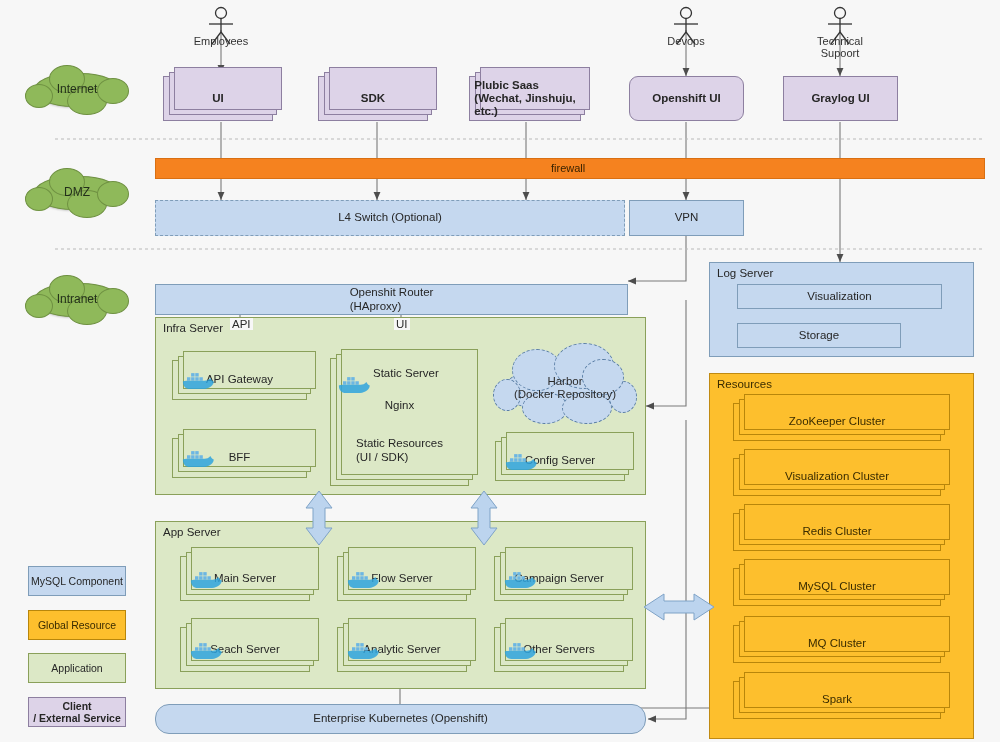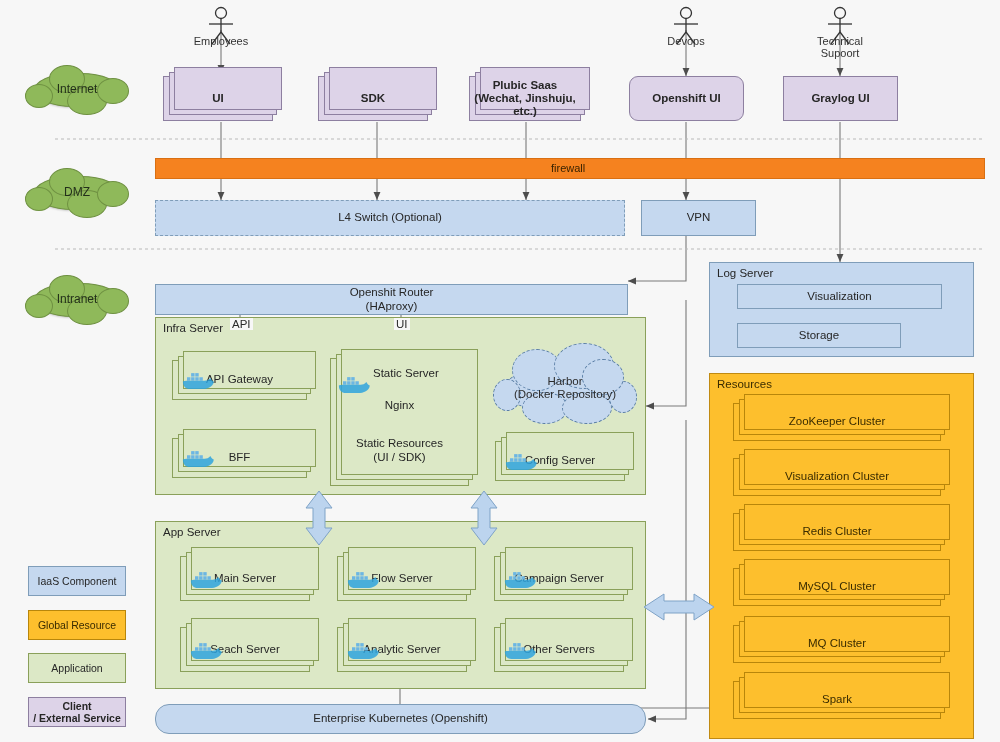--- a/index.html
+++ b/index.html
@@ -6,21 +6,21 @@
   html,body{margin:0;padding:0;}
   body{
     width:1000px;height:742px;
     background:#f7f7f7;
     font-family:"Liberation Sans", sans-serif;
     overflow:hidden;
     position:relative;
     color:#2b2b2b;
   }
   #canvas{position:absolute;left:0;top:0;width:1000px;height:742px;}
-  .node{position:absolute;box-sizing:border-box;display:flex;align-items:center;justify-content:center;text-align:center;}
+  .node{position:absolute;box-sizing:border-box;display:flex;align-items:center;justify-content:center;}
   .lbl{position:relative;z-index:3;line-height:1.15;}
 
   
   .cloud{
     position:absolute;
     background:#8fb95a;
     border:1px solid #6f9142;
     border-radius:50%/55%;
     display:flex;align-items:center;justify-content:center;
     font-size:12px;color:#23301a;
@@ -219,21 +219,21 @@
 <div class="node client" style="left:783px;top:76px;width:115px;height:45px;">
   <span class="lbl">Graylog UI</span>
 </div>
 
 <div class="node firewall" style="left:155px;top:158px;width:830px;height:21px;">
   <span class="lbl">firewall</span>
 </div>
 <div class="node iaas dashed" style="left:155px;top:200px;width:470px;height:36px;">
   <span class="lbl">L4 Switch (Optional)</span>
 </div>
-<div class="node iaas" style="left:629px;top:200px;width:115px;height:36px;margin-left:12px;">
+<div class="node iaas" style="left:629px;top:200px;width:115px;height:36px;">
   <span class="lbl">VPN</span>
 </div>
 
 <div class="node iaas" style="left:155px;top:284px;width:473px;height:31px;">
   <span class="lbl wrap">
       <div>Openshit Router</div>
       <div>(HAproxy)</div>
     </span>
 </div>
 
@@ -447,21 +447,21 @@
 <div class="node res stack" style="left:733px;top:681px;width:208px;height:38px;">
   <span class="lbl">Spark</span>
 </div>
 
 <div class="node iaas" style="left:155px;top:704px;width:491px;height:30px;border-radius:14px;">
   <span class="lbl">Enterprise Kubernetes (Openshift)</span>
 </div>
 
 <div class="legend" style="top:0;">
   <div class="sw iaas" style="top:566px;">
-    <span class="lbl">IaaS Component</span>
+    <span class="lbl">MySQL Component</span>
   </div>
   <div class="sw res" style="top:610px;">
     <span class="lbl">Global Resource</span>
   </div>
   <div class="sw app" style="top:653px;">
     <span class="lbl">Application</span>
   </div>
   <div class="sw client" style="top:697px;">
     <span class="lbl wrap">
         <div>Client</div>

